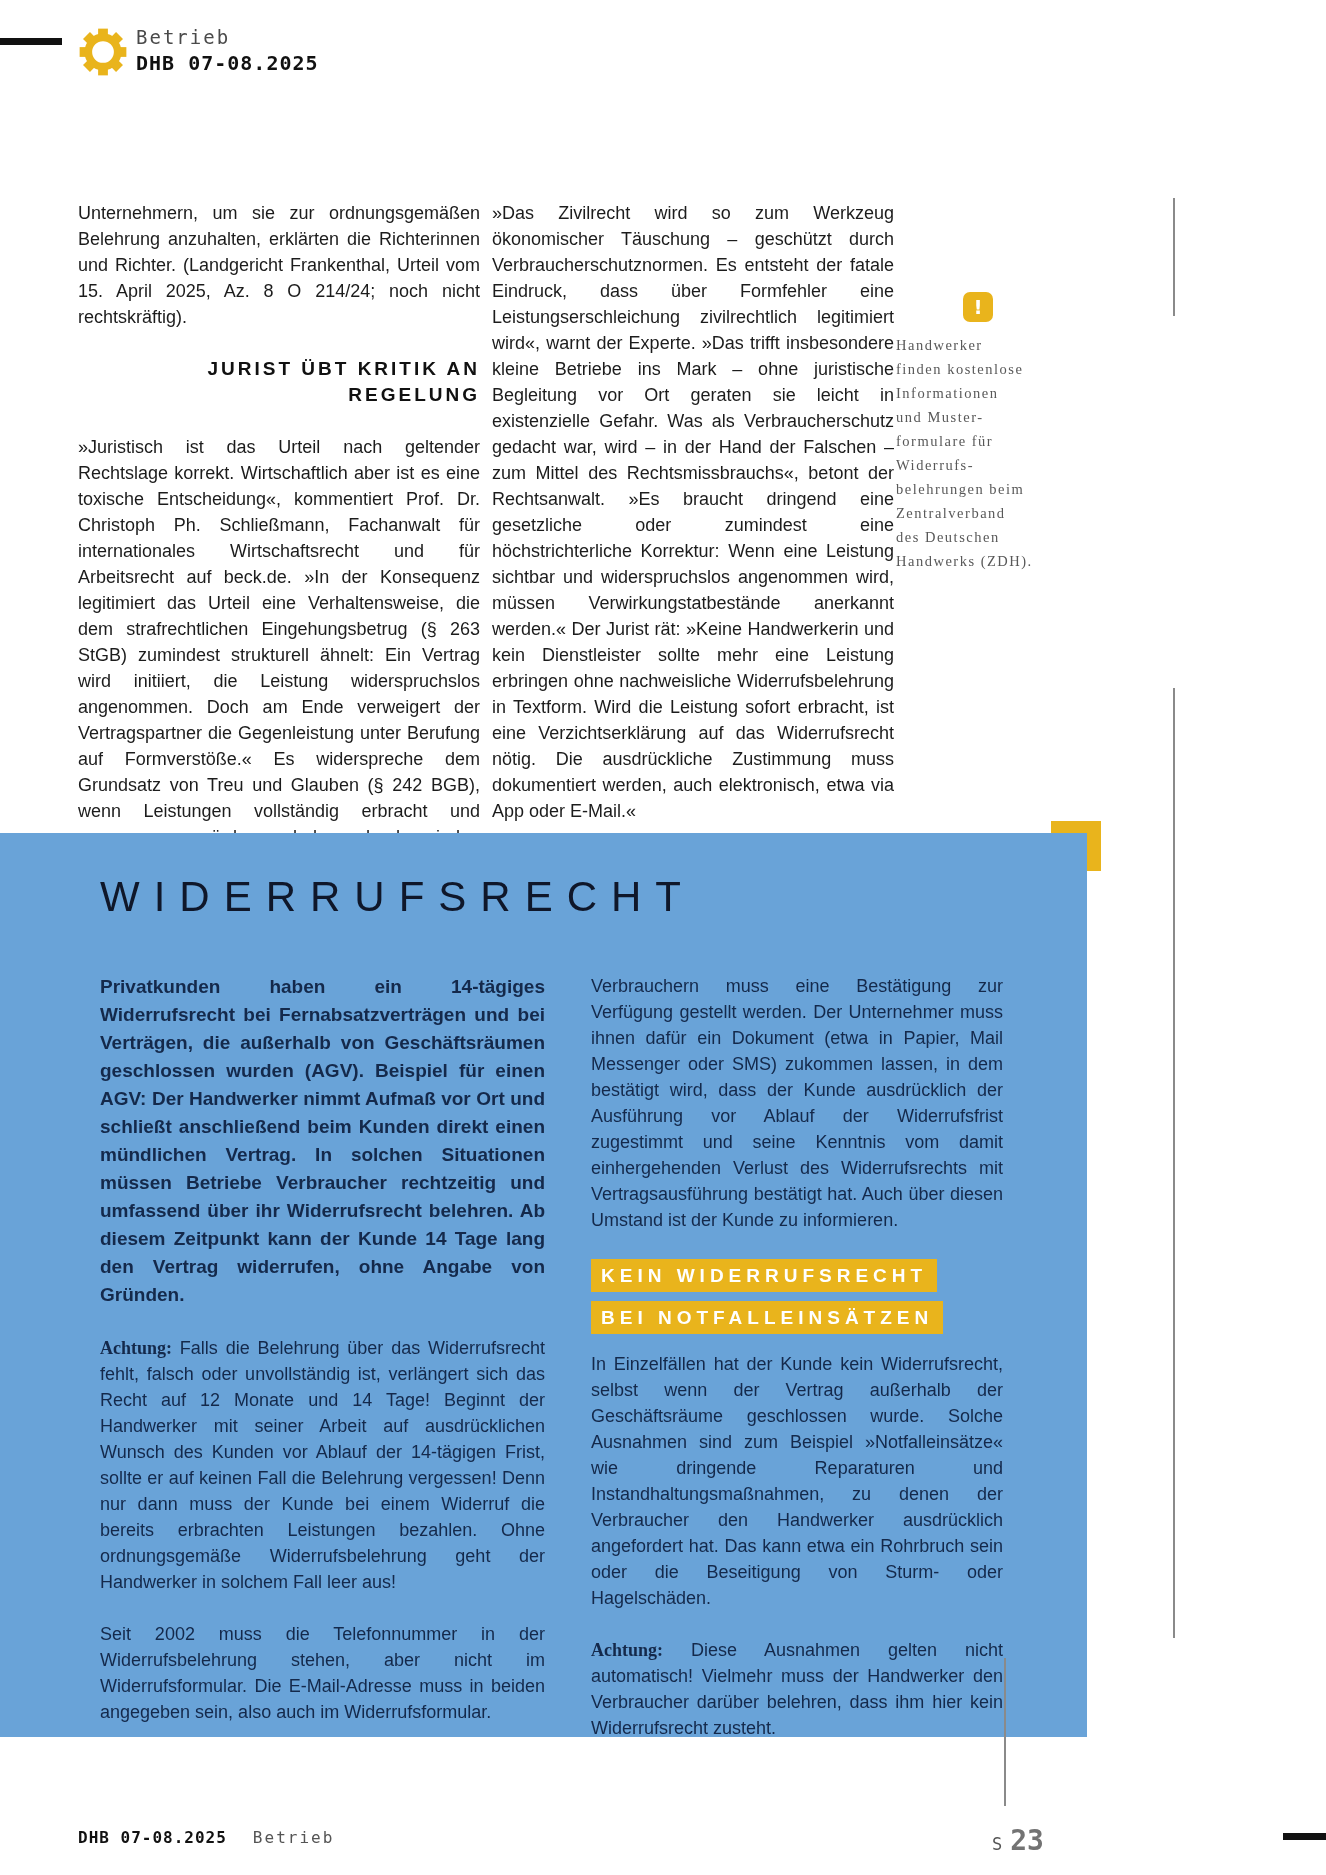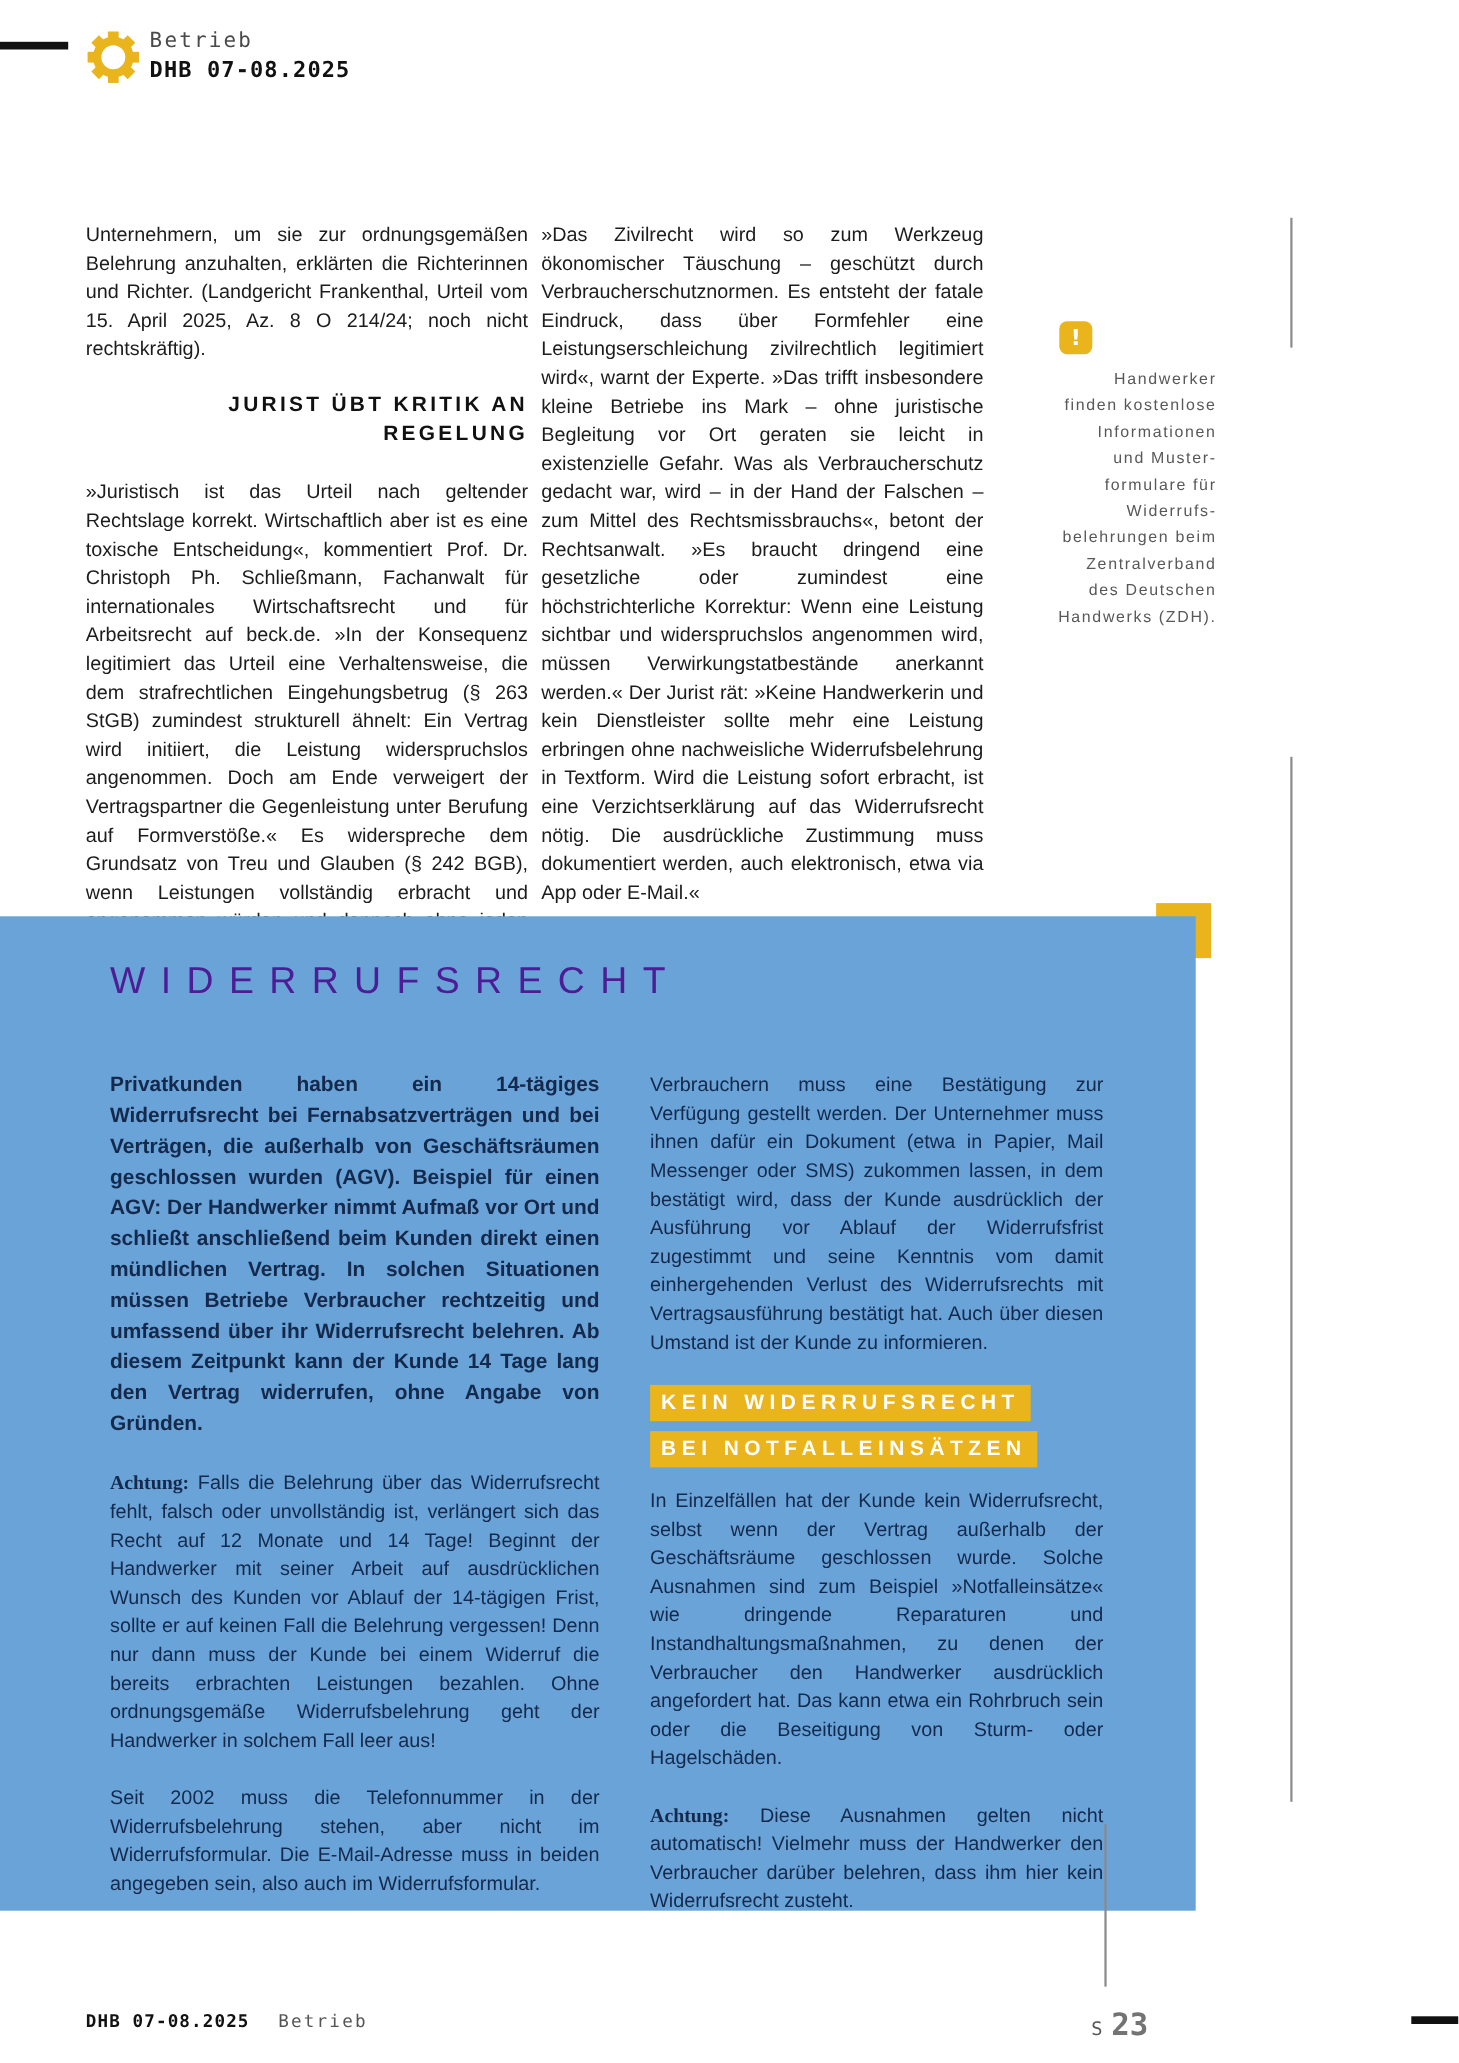--- a/index.html
+++ b/index.html
@@ -24,28 +24,28 @@
   .vrule{position:absolute;width:2px;background:#8a8a8a;}
   .vrule-a{left:1173px;top:198px;height:118px;}
   .vrule-b{left:1173px;top:688px;height:950px;}
   .vrule-c{left:1004px;top:1658px;height:148px;z-index:4;}
   .note-icon{
     position:absolute;left:963px;top:292px;width:30px;height:30px;border-radius:7px;
     background:#E9B41C;color:#fff;font-weight:bold;font-size:20px;line-height:30px;text-align:center;
     font-family:"DejaVu Sans",sans-serif;
   }
   .note-text{
-    position:absolute;left:896px;top:333px;width:210px;text-align:right;
-    font-family:Liberation Sans, sans-serif;font-size:14.5px;line-height:24px;color:#585858;letter-spacing:1.5px;
+    position:absolute;left:896px;top:333px;width:210px;text-align:left;
+    font-family:Liberation Serif, serif;font-size:14.5px;line-height:24px;color:#585858;letter-spacing:1.5px;
   }
   
   .corner-square{position:absolute;left:1051px;top:821px;width:50px;height:50px;background:#E9B41C;z-index:1;}
   .infobox{position:absolute;left:0;top:833px;width:1087px;height:904px;background:#69A3D8;z-index:2;}
   .infobox-title{
-    position:absolute;left:100px;top:40px;color:#4c1d95;font-size:34px;font-weight:500;
+    position:absolute;left:100px;top:40px;color:#0f172a;font-size:42px;font-weight:500;
     letter-spacing:14px;white-space:nowrap;
   }
   .blue-col{position:absolute;top:140px;font-size:18px;line-height:26px;color:#14294B;text-align:justify;hyphens:auto;}
   .blue-col-1{left:100px;width:445px;}
   .blue-col-2{left:591px;width:412px;}
   .blue-col p{margin:0 0 26px 0;}
   .lead{font-weight:bold;font-size:19px;line-height:28px;}
   .b{font-weight:bold;font-family:Liberation Serif, serif;}
   .hl-head{margin:0 0 8px 0;}
   .hl{

